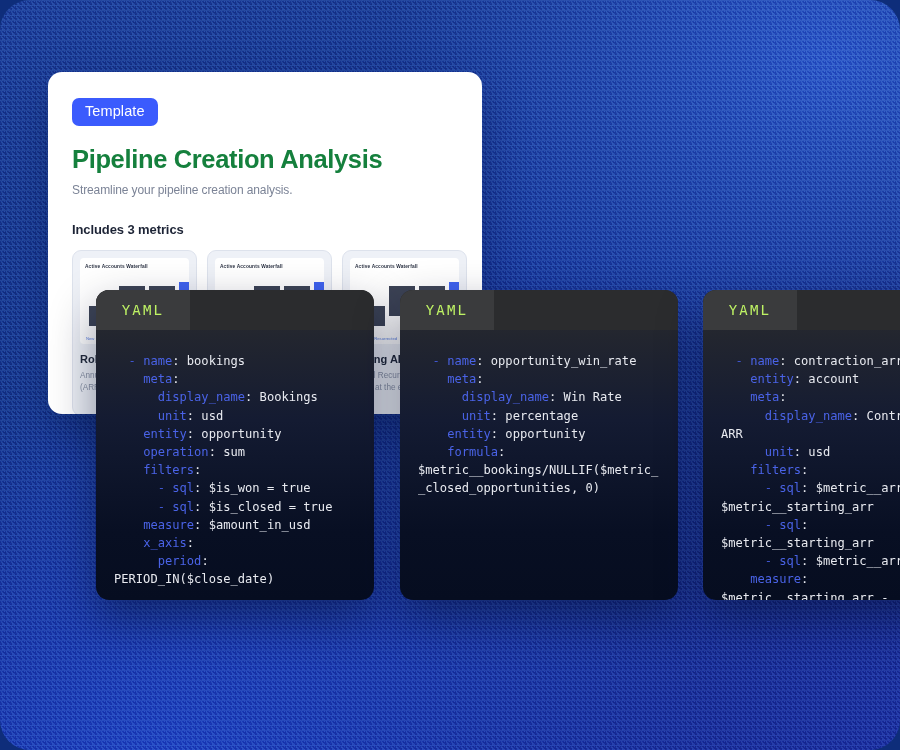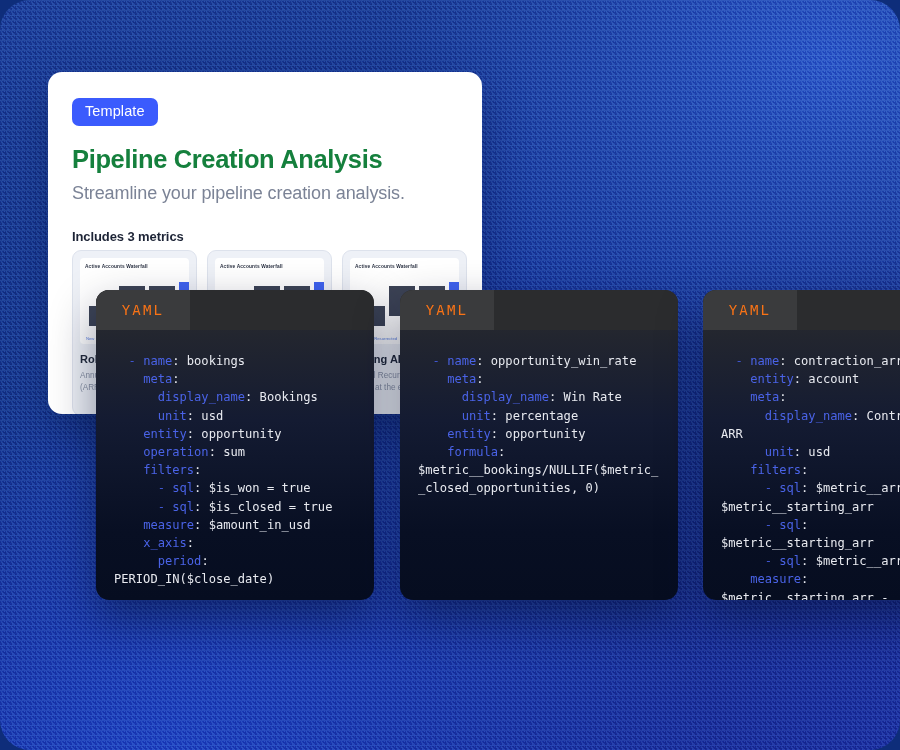--- a/index.html
+++ b/index.html
@@ -79,21 +79,21 @@
   .card-title {
     margin: 19px 0 0 24px;
     font-size: 25.5px;
     font-weight: bold;
     color: #15803d;
     letter-spacing: -.35px;
   }
 
   .card-sub {
     margin: 9px 0 0 24px;
-    font-size: 18px;
+    font-size: 12px;
     color: #7b8396;
     letter-spacing: -.1px;
   }
 
   .card-includes {
     margin: 25px 0 0 24px;
     font-size: 13px;
     font-weight: bold;
     color: #1d2436;
     letter-spacing: -.1px;
@@ -183,21 +183,21 @@
     display: flex;
     align-items: stretch;
     background: #2b2c2e;
   }
   .yaml-tab {
     width: 94px;
     display: flex;
     align-items: center;
     justify-content: center;
     background: #3a3b3d;
-    color: #f97316;
+    color: #bef264;
     font-size: 14px;
     letter-spacing: 2.2px;
     font-family: "DejaVu Sans Mono", monospace;
   }
   .yaml-body {
     padding: 22px 0 20px 4px;
     font-family: "DejaVu Sans Mono", monospace;
     font-size: 12.1px;
     line-height: 18.2px;
     color: #e8eaf0;

